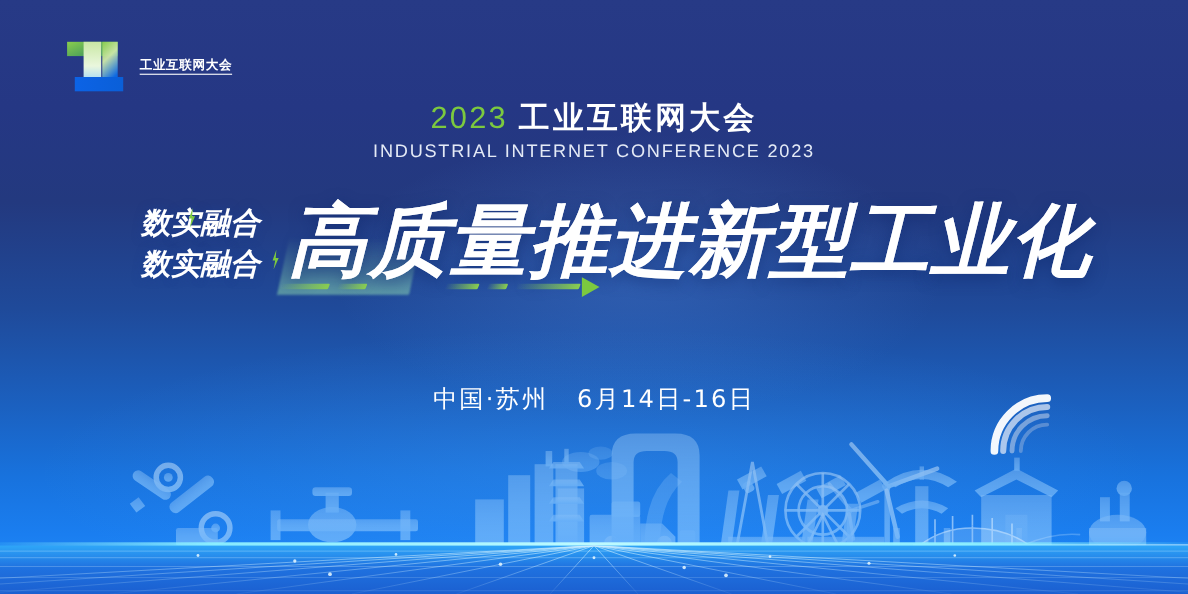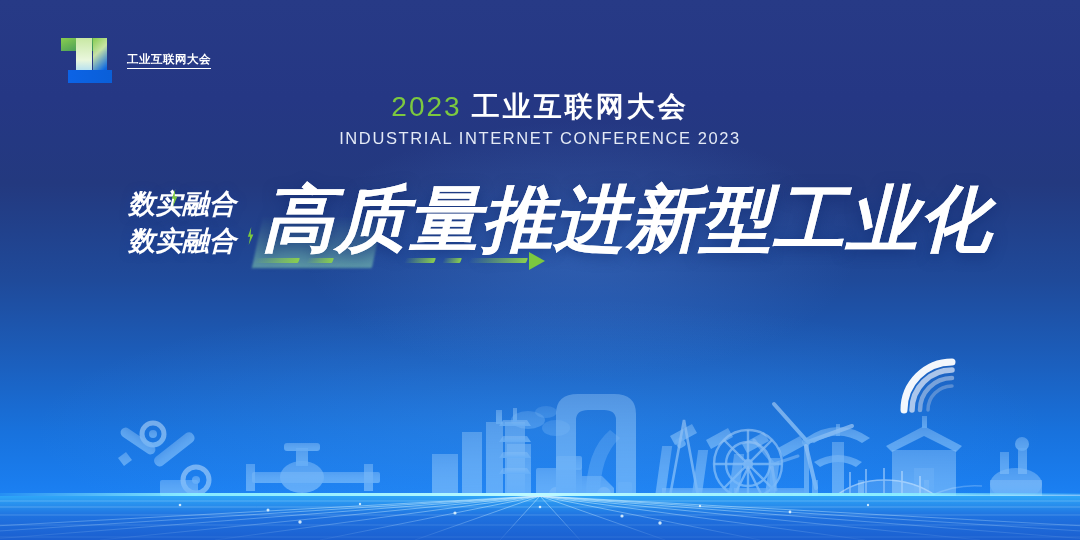--- a/index.html
+++ b/index.html
@@ -312,20 +312,23 @@
     <svg class="wifi" viewBox="0 0 72 72">
       <g fill="none" stroke-linecap="round">
         <path d="M14 62 A48 48 0 0 1 62 14" stroke="#ffffff" stroke-width="7" opacity="0.95"></path>
         <path d="M22 62 A40 40 0 0 1 62 22" stroke="#dbe6f5" stroke-width="5.5" opacity="0.75"></path>
         <path d="M30 62 A32 32 0 0 1 62 30" stroke="#c5d4ea" stroke-width="4.5" opacity="0.55"></path>
         <path d="M38 62 A24 24 0 0 1 62 38" stroke="#b3c6e2" stroke-width="3.5" opacity="0.4"></path>
       </g>
     </svg>
   </div>
 
+  <div class="dateline">
+    <span>中国·苏州</span><span class="gap"></span><span>6月14日-16日</span>
+  </div>
 
   <svg class="skyline" viewBox="0 0 1080 120" preserveAspectRatio="none">
     <defs>
       <linearGradient id="sil" x1="0" y1="0" x2="0" y2="1">
         <stop offset="0%" stop-color="#bfe2ff" stop-opacity="0.50"></stop>
         <stop offset="65%" stop-color="#9ed2ff" stop-opacity="0.80"></stop>
         <stop offset="100%" stop-color="#8ec9ff" stop-opacity="0.95"></stop>
       </linearGradient>
       <linearGradient id="silLine" x1="0" y1="0" x2="0" y2="1">
         <stop offset="0%" stop-color="#dcefff" stop-opacity="0.75"></stop>

